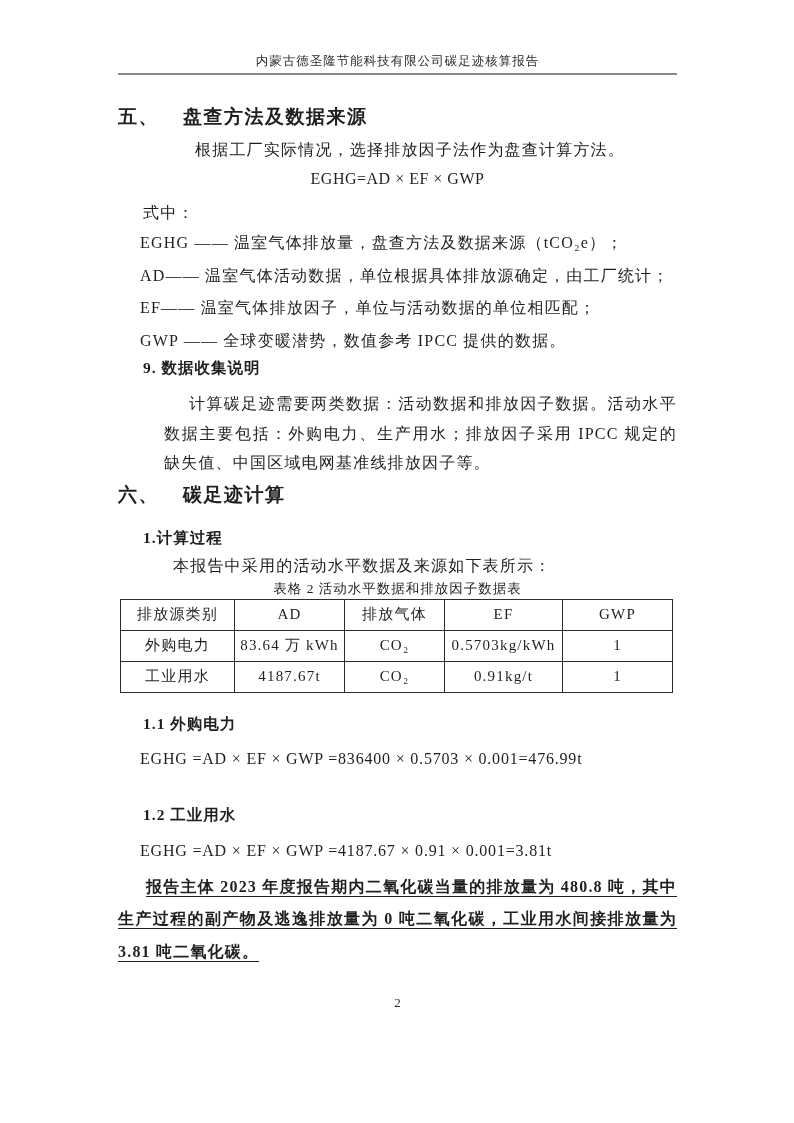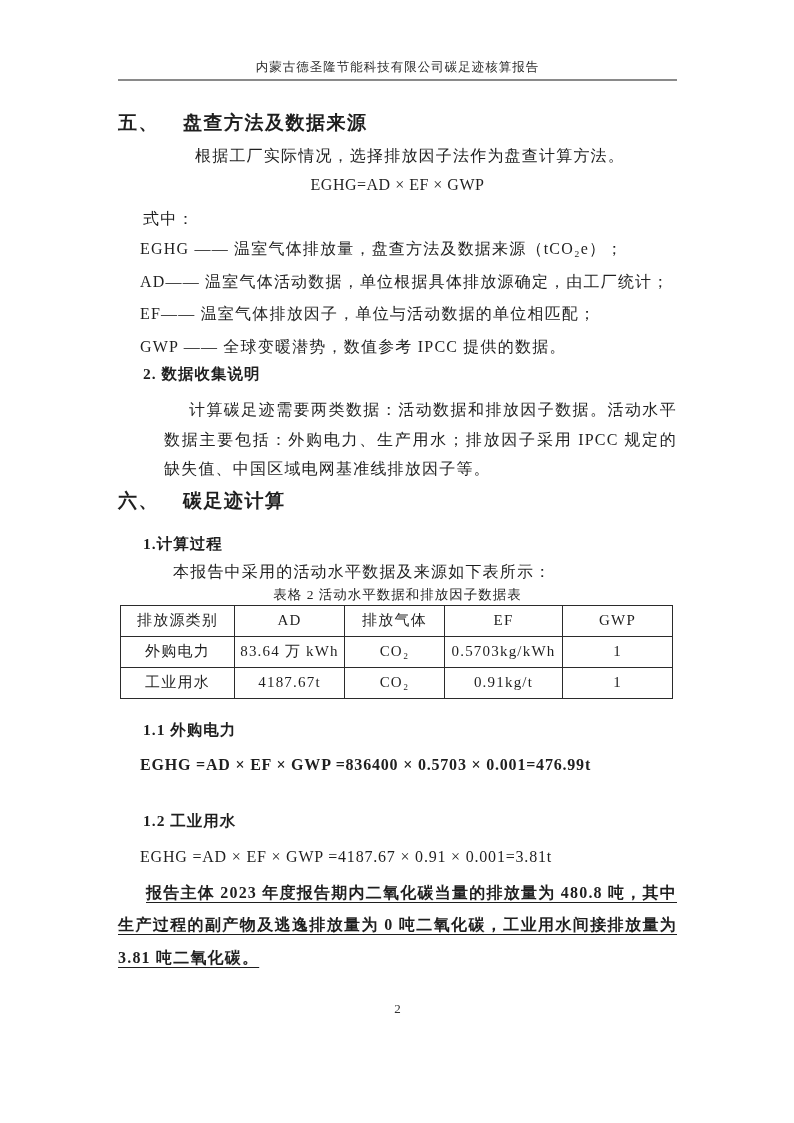--- a/index.html
+++ b/index.html
@@ -9,27 +9,26 @@
     width: 794px;
     height: 1123px;
     margin: 0 auto;
     background: #ffffff;
     font-family: "Liberation Serif", "DejaVu Serif", serif;
     color: #1f1f1f;
     padding: 0 117px 0 118px;
     overflow: hidden;
   }
   .doc-header {
-    padding-top: 42px;
+    padding-top: 53px;
     text-align: center;
     font-size: 12.5px;
     line-height: 17px;
     letter-spacing: 1px;
     color: #2a2a2a;
-    margin-top: 17px;
   }
   .header-rule {
     margin-top: 3px;
     height: 2px;
     background: #8a8a8a;
     border: none;
   }
   .h-major {
     font-size: 19px;
     font-weight: bold;
@@ -95,21 +94,21 @@
     text-align: center;
     vertical-align: middle;
     font-weight: normal;
     padding: 0 2px;
   }
   .col-1 { width: 114px; }
   .col-2 { width: 110px; }
   .col-3 { width: 100px; }
   .col-4 { width: 118px; }
   .col-5 { width: 110px; }
-  .p-calc1 { margin-top: 14px; margin-left: 22px; letter-spacing: 0.8px; font-weight: bold; }
+  .p-calc1 { margin-top: 14px; margin-left: 22px; letter-spacing: 0.8px; }
   .p-calc2 { margin-top: 15px; margin-left: 22px; letter-spacing: 0.8px; }
   .p-conclusion {
     margin-top: 10px;
     font-size: 16px;
     font-weight: bold;
     line-height: 32.5px;
     letter-spacing: 1.2px;
     text-indent: 28px;
     text-align: justify;
     text-decoration: underline;
@@ -136,21 +135,21 @@
   </div>
 
   <p class="body-line p-method">根据工厂实际情况，选择排放因子法作为盘查计算方法。</p>
   <p class="body-line p-formula-c">EGHG=AD × EF × GWP</p>
   <p class="body-line p-where">式中：</p>
   <p class="body-line p-def1">EGHG —— 温室气体排放量，盘查方法及数据来源（tCO₂e）；</p>
   <p class="body-line p-def2">AD—— 温室气体活动数据，单位根据具体排放源确定，由工厂统计；</p>
   <p class="body-line p-def3">EF—— 温室气体排放因子，单位与活动数据的单位相匹配；</p>
   <p class="body-line p-def4">GWP —— 全球变暖潜势，数值参考 IPCC 提供的数据。</p>
 
-  <div class="h-minor h-m2">2. 数据收集说明</div>
+  <div class="h-minor h-m2">9. 数据收集说明</div>
   <p class="p-collect">计算碳足迹需要两类数据：活动数据和排放因子数据。活动水平数据主要包括：外购电力、生产用水；排放因子采用 IPCC 规定的缺失值、中国区域电网基准线排放因子等。</p>
 
   <div class="h-major h-sec6">
     <span class="h-num">六、</span><span>碳足迹计算</span>
   </div>
 
   <div class="h-minor h-m3">1.计算过程</div>
   <p class="body-line p-intro">本报告中采用的活动水平数据及来源如下表所示：</p>
 
   <div class="table-caption">表格 2 活动水平数据和排放因子数据表</div>

